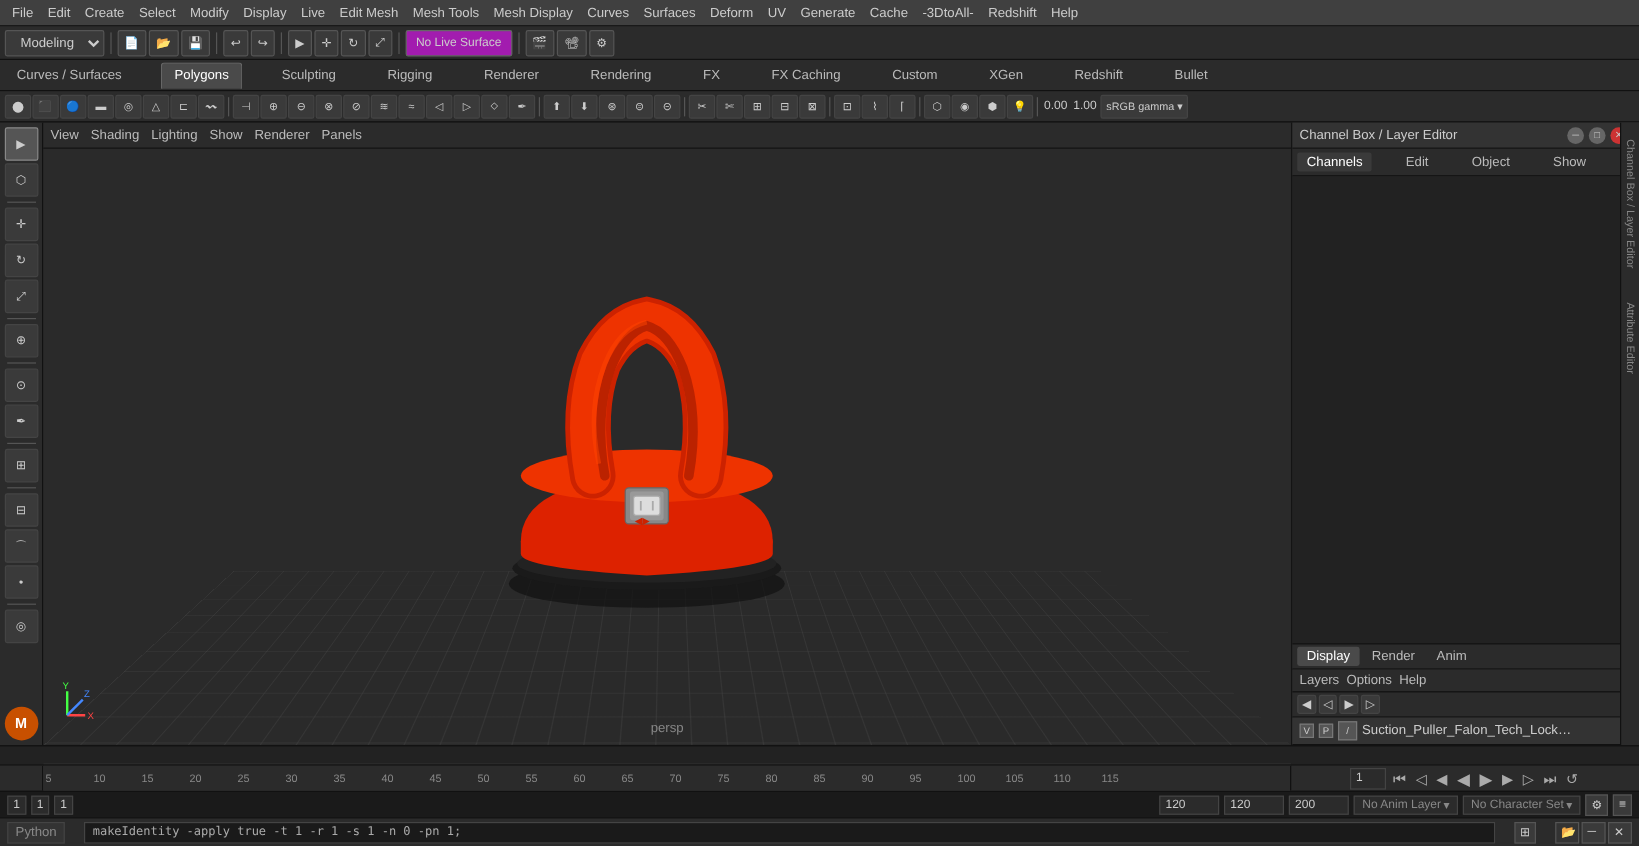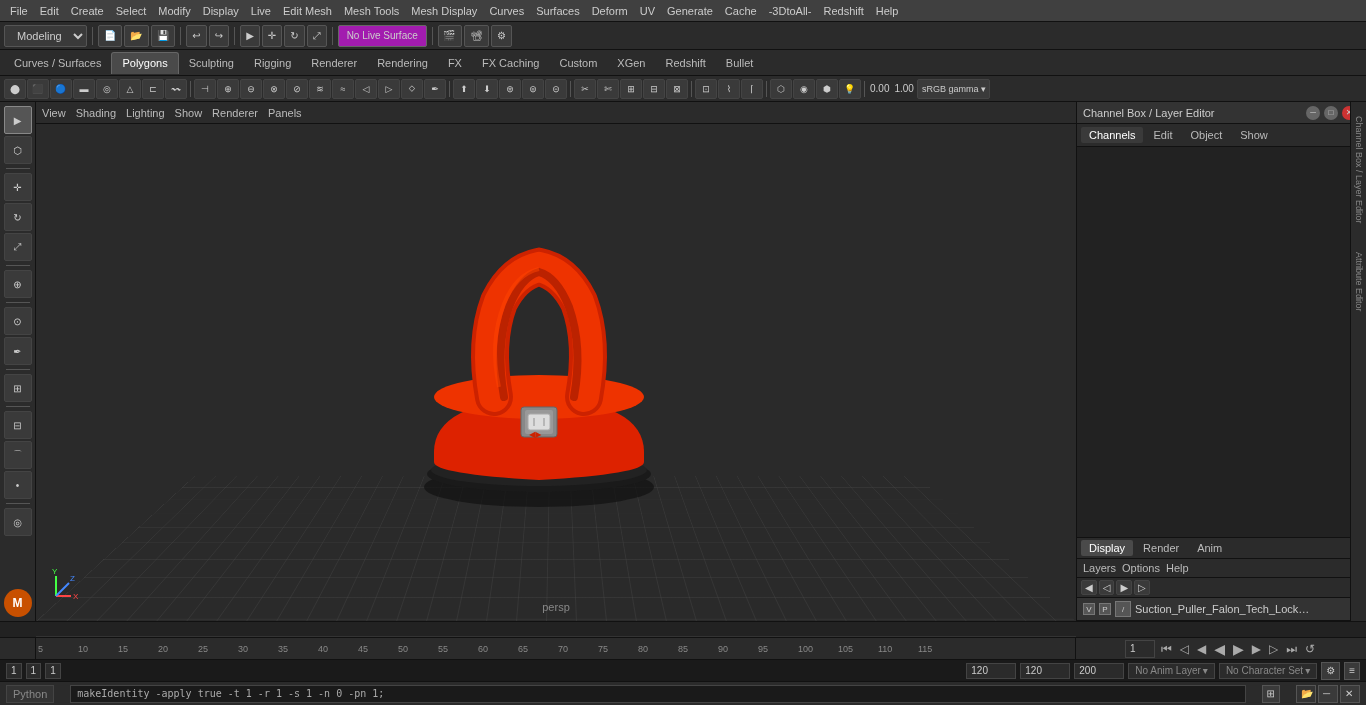--- a/index.html
+++ b/index.html
@@ -88,20 +88,21 @@
 
     
     #tab-bar {
       background: #2b2b2b;
       display: flex;
       align-items: center;
       height: 26px;
       padding: 0 4px;
       border-bottom: 1px solid #111;
       flex-shrink: 0;
+      gap: 23px;
     }
     .tab-item {
       padding: 3px 10px;
       color: #bbb;
       cursor: pointer;
       font-size: 11px;
       border-radius: 3px 3px 0 0;
       height: 22px;
       display: flex;
       align-items: center;
@@ -272,21 +273,21 @@
       background: #333;
       border-bottom: 1px solid #111;
       height: 22px;
     }
     .rp-title {
       color: #ccc;
       font-size: 11px;
     }
     #right-panel-tabs {
       display: flex;
-      gap: 2px;
+      gap: 20px;
       padding: 3px 4px;
       background: #2b2b2b;
       border-bottom: 1px solid #111;
     }
     .rp-tab {
       color: #bbb;
       font-size: 11px;
       padding: 2px 8px;
       cursor: pointer;
       border-radius: 2px;

